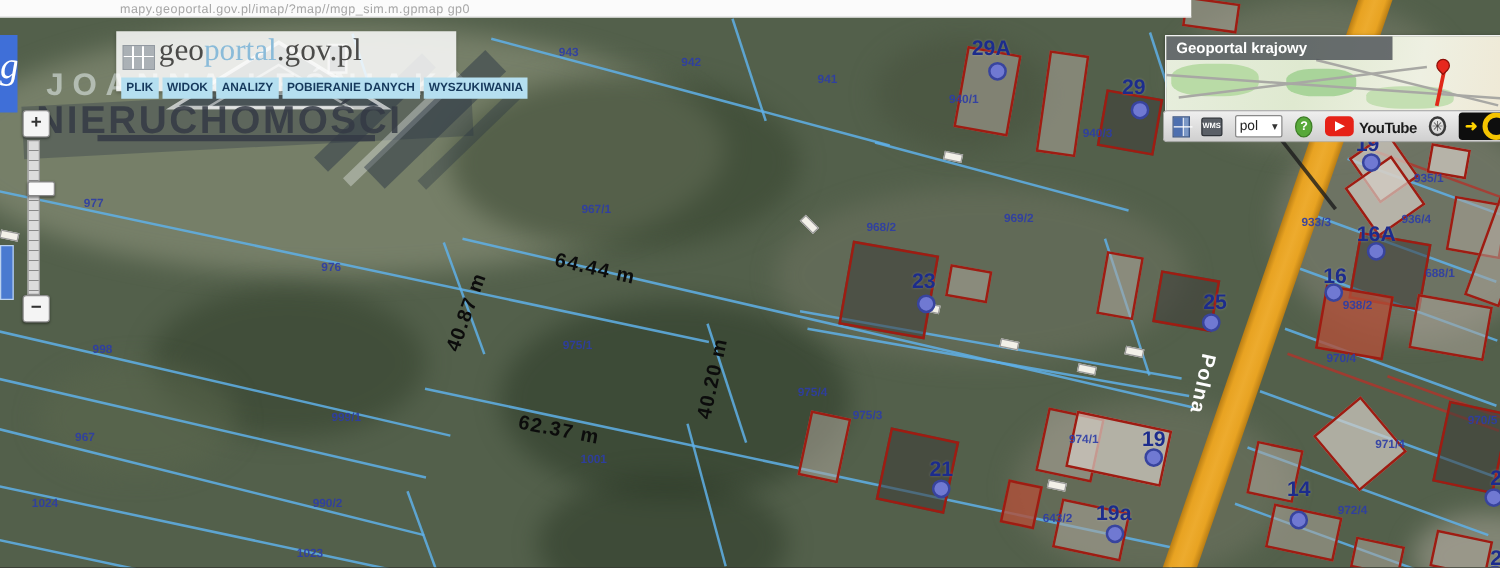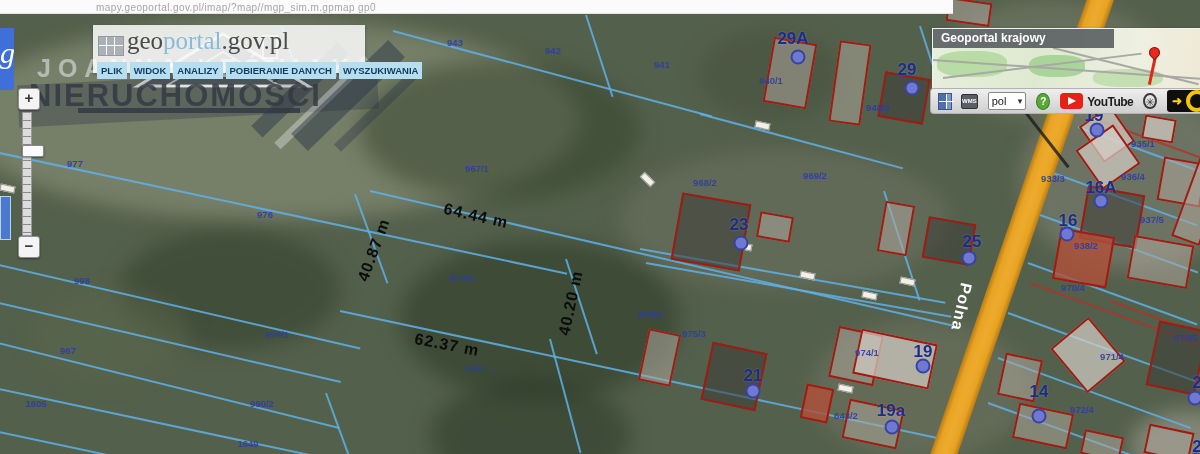--- a/index.html
+++ b/index.html
@@ -214,29 +214,29 @@
         <span class="parcel-label" style="left: 477px; top: 168px;">967/1</span>
         <span class="parcel-label" style="left: 705px; top: 182px;">968/2</span>
         <span class="parcel-label" style="left: 815px; top: 175px;">969/2</span>
         <span class="parcel-label" style="left: 462px; top: 277px;">975/1</span>
         <span class="parcel-label" style="left: 604px; top: 314px; margin-left: 46px;">975/4</span>
         <span class="parcel-label" style="left: 694px; top: 333px;">975/3</span>
         <span class="parcel-label" style="left: 846px; top: 415px;">643/2</span>
         <span class="parcel-label" style="left: 867px; top: 352px;">974/1</span>
         <span class="parcel-label" style="left: 82px; top: 280px;">998</span>
         <span class="parcel-label" style="left: 68px; top: 350px;">967</span>
-        <span class="parcel-label" style="left: 36px; top: 403px;">1605</span>
+        <span class="parcel-label" style="left: 36px; top: 403px;">1024</span>
         <span class="parcel-label" style="left: 277px; top: 334px;">999/1</span>
         <span class="parcel-label" style="left: 262px; top: 403px;">990/2</span>
-        <span class="parcel-label" style="left: 248px; top: 443px;">1649</span>
+        <span class="parcel-label" style="left: 248px; top: 443px;">1023</span>
         <span class="parcel-label" style="left: 475px; top: 368px;">1001</span>
         <span class="parcel-label" style="left: 1143px; top: 143px;">935/1</span>
         <span class="parcel-label" style="left: 1133px; top: 176px;">936/4</span>
         <span class="parcel-label" style="left: 1053px; top: 178px;">933/3</span>
-        <span class="parcel-label" style="left: 1152px; top: 219px;">937/5</span>
+        <span class="parcel-label" style="left: 1152px; top: 219px;">688/1</span>
         <span class="parcel-label" style="left: 1086px; top: 245px;">938/2</span>
         <span class="parcel-label" style="left: 1073px; top: 287px;">970/4</span>
         <span class="parcel-label" style="left: 1186px; top: 337px; text-align: right;">970/5</span>
         <span class="parcel-label" style="left: 1112px; top: 356px;">971/4</span>
         <span class="parcel-label" style="left: 1082px; top: 409px;">972/4</span>
       </div>
     <div id="address-layer">
         <span class="addr-label" style="left: 793px; top: 39px;">29A</span>
         <span class="addr-marker" style="left: 798px; top: 57px;"></span>
         <span class="addr-label" style="left: 907px; top: 70px;">29</span>

